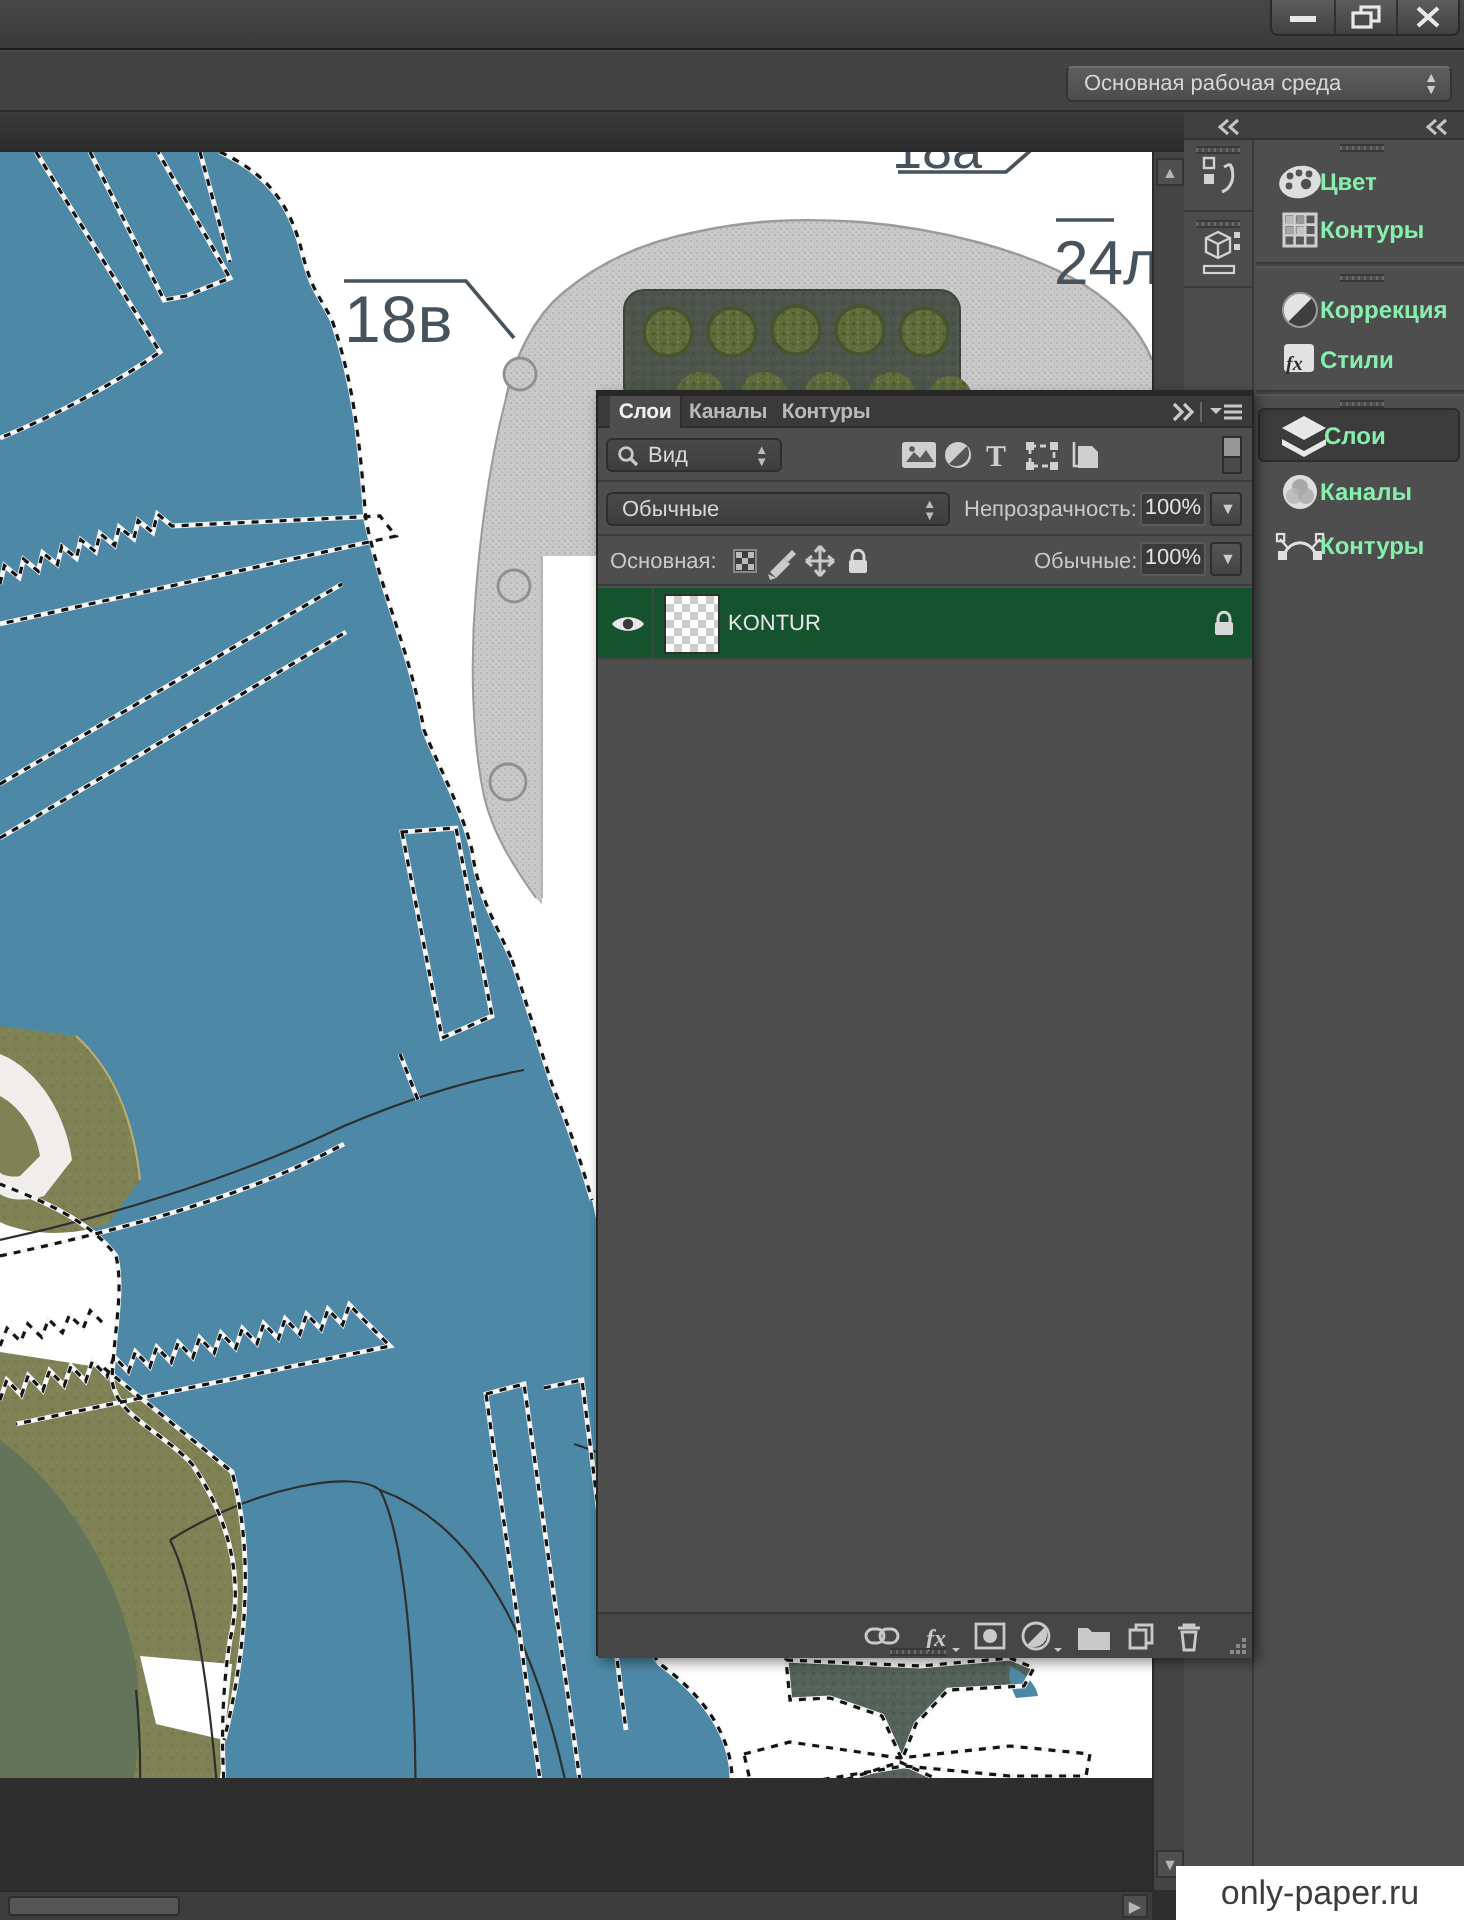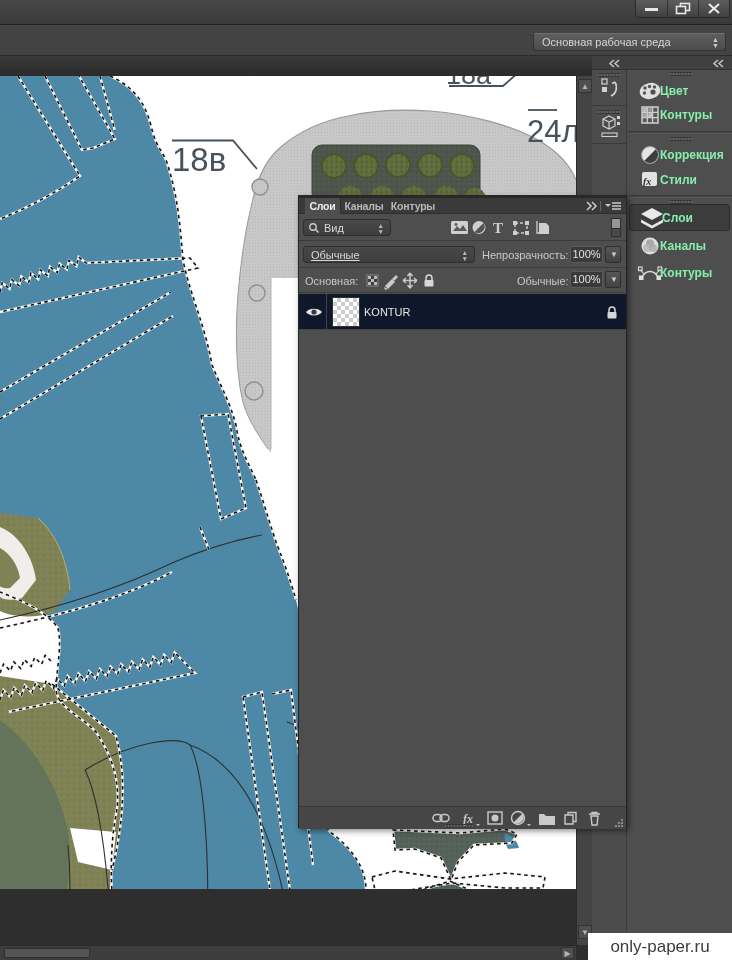--- a/index.html
+++ b/index.html
@@ -53,21 +53,21 @@
   line-height:16px; text-align:center; color:#b9b9b9; }
 .ltab.on { background:#4e4e4e; color:#f0f0f0; border-right:1px solid #2e2e2e; }
 .lrowbar { position:absolute; left:0; width:327px; background:#4e4e4e; border-bottom:1px solid #3c3c3c; }
 .combo { position:absolute; background:linear-gradient(#484848,#3e3e3e); border:1px solid #2e2e2e;
   border-radius:3px; color:#d8d8d8; font-size:11px; }
 .valbox { position:absolute; background:#3a3a3a; border:1px solid #5a5a5a; border-radius:2px;
   color:#e2e2e2; font-size:11px; text-align:center; }
 .dropbtn { position:absolute; background:linear-gradient(#555,#434343); border:1px solid #2e2e2e;
   border-radius:2px; color:#ccc; }
 .flabel { position:absolute; color:#c9c9c9; font-size:11px; }
-.layerrow { position:absolute; left:0; width:327px; height:36px; background:#0f172a;
+.layerrow { position:absolute; left:0; width:327px; height:36px; background:#14532d;
   border-bottom:1px solid #464646; }
 .layerrow .name { position:absolute; left:65px; top:12px; font-size:11px; color:#e6e6e6; }
 .eyecol { position:absolute; left:0; top:0; width:28px; height:36px; border-right:1px solid #464646; }
 .thumb { position:absolute; left:33px; top:3px; width:28px; height:30px;
   background:repeating-conic-gradient(#cccccc 0 25%,#ffffff 0 50%) 0 0/8px 8px; border:1px solid #303030; }
 .lockic { position:absolute; right:8px; top:11px; }
 #lbottom { left:0; top:608px; width:327px; height:23px; background:#464646; border-top:1px solid #393939; }
 #lempty { left:0; top:439px; width:327px; height:169px; background:#4e4e4e; }
 
 #wm { left:588px; top:933px; width:144px; height:27px; background:#ffffff;
@@ -380,21 +380,21 @@
         <path d="M90,8 h7 l3,3 v8 h-10 z" fill="#cfcfcf"></path>
           <path d="M88,6 v12 h3" fill="none" stroke="#cfcfcf" stroke-width="1.3"></path>
       </svg>
       <div style="position:absolute;right:5px;top:3px;width:10px;height:19px;background:#2e2e2e;">
         <div style="position:absolute;left:1px;top:1px;width:8px;height:9px;background:#969696;"></div>
         <div style="position:absolute;left:1px;top:11px;width:8px;height:7px;background:#4a4a4a;"></div>
       </div>
     </div>
     <div class="lrowbar" style="top:44px;height:26px;">
       <div class="combo" style="left:4px;top:4px;width:172px;height:17px;">
-        <span style="position:absolute;left:7px;top:2px;text-decoration:underline;">Обычные</span>
+        <span style="position:absolute;left:7px;top:2px;">Обычные</span>
         <span style="position:absolute;right:6px;top:2.5px;font-size:6.5px;line-height:6px;color:#bbb;">▲<br>▼</span>
       </div>
       <span class="flabel" style="left:183px;top:7px;">Непрозрачность:</span>
       <div class="valbox" style="left:271px;top:4px;width:33px;height:17px;line-height:15px;">100%</div>
       <div class="dropbtn" style="left:306px;top:4px;width:16px;height:17px;">
           <span style="position:absolute;left:4px;top:3px;font-size:8px;">▼</span>
         </div>
     </div>
     <div class="lrowbar" style="top:70px;height:25px;">
       <span class="flabel" style="left:6px;top:7px;">Основная:</span>

